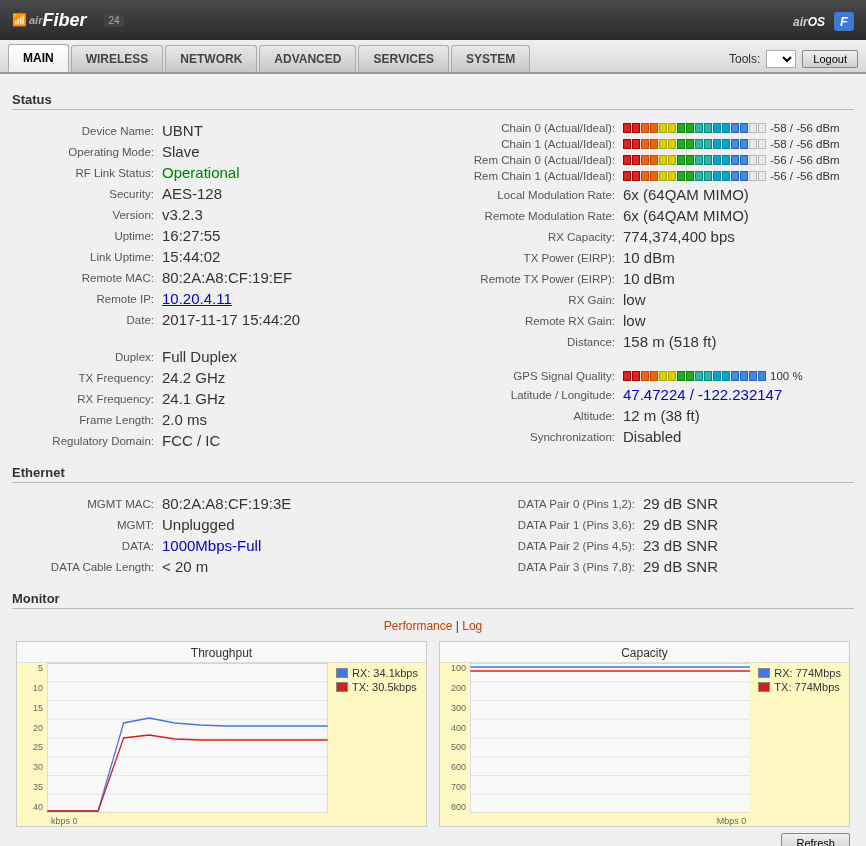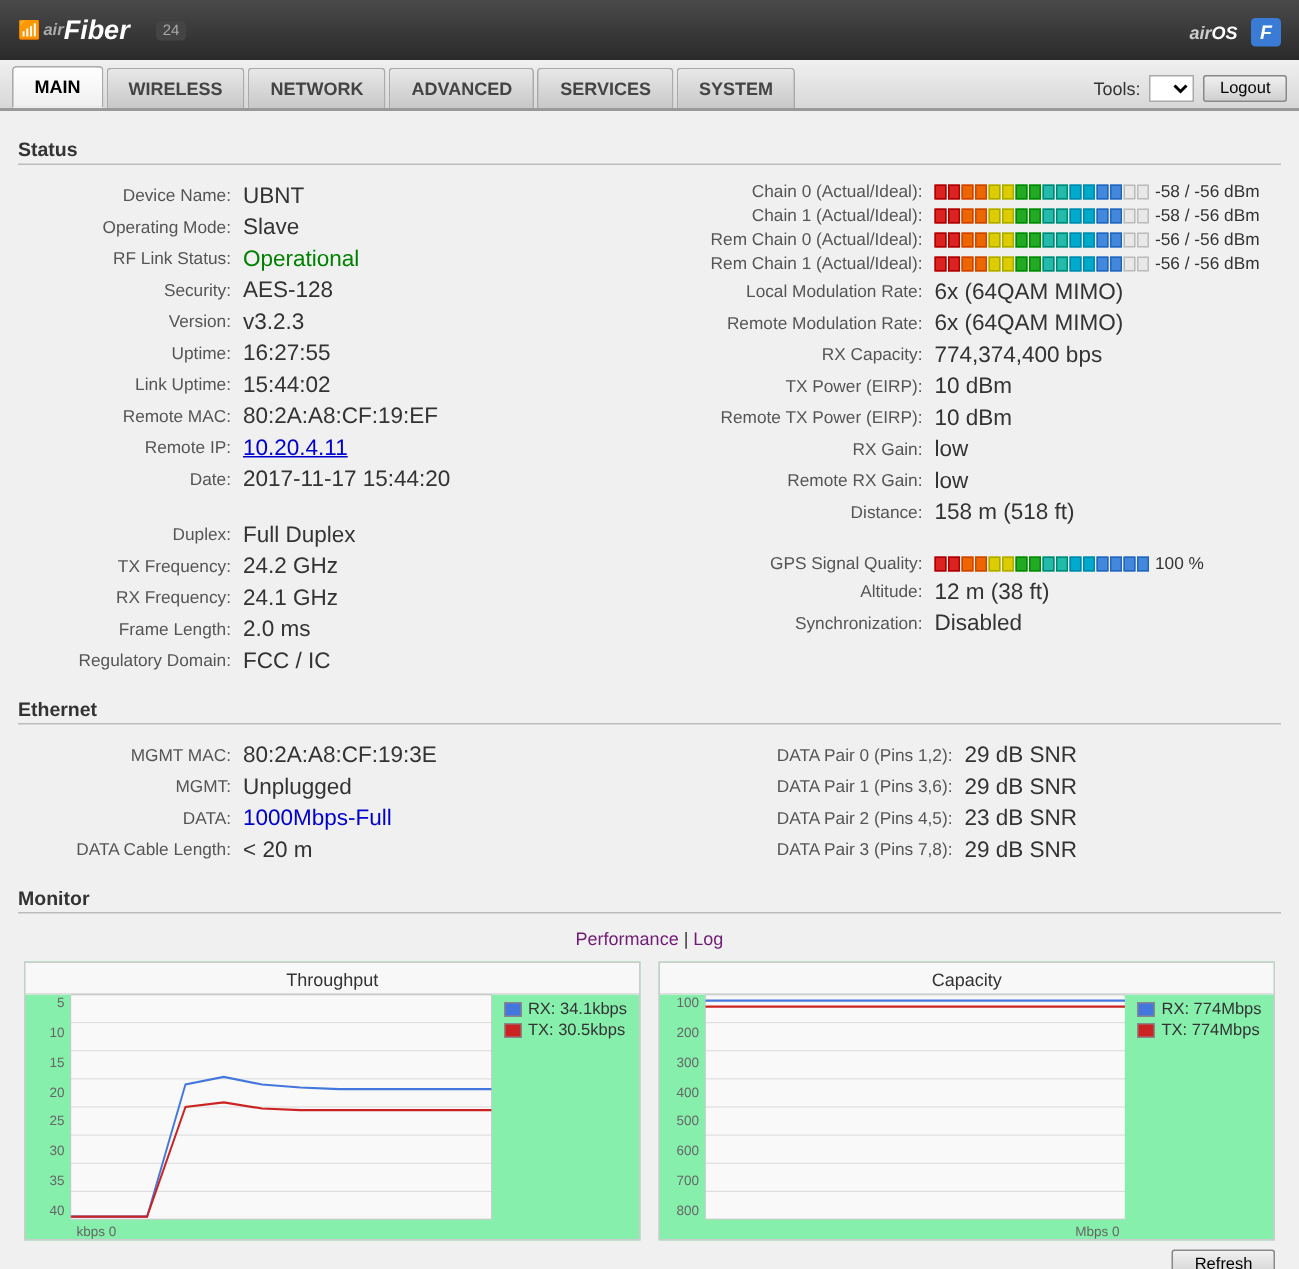--- a/index.html
+++ b/index.html
@@ -148,30 +148,30 @@
       gap: 0 20px;
       padding: 4px 0;
     }
 
     
     .monitor-links {
       text-align: center;
       padding: 4px 0 8px 0;
       font-size: 12px;
     }
-    .monitor-links a { color: #701a75; text-decoration: none; cursor: pointer; }
+    .monitor-links a { color: #c2410c; text-decoration: none; cursor: pointer; }
 
     .charts-grid {
       display: grid;
       grid-template-columns: 1fr 1fr;
       gap: 12px;
       padding: 0 4px;
     }
     .chart-container {
-      background: #86efac;
+      background: #fef9c3;
       border: 1px solid #ccc;
     }
     .chart-title {
       text-align: center;
       font-size: 12px;
       color: #333;
       padding: 4px 0 2px 0;
       background: #f8f8f8;
       border-bottom: 1px solid #ddd;
     }
@@ -501,20 +501,24 @@
             <span class="bar-seg bar-cyan"></span>
             <span class="bar-seg bar-blue"></span>
             <span class="bar-seg bar-blue"></span>
             <span class="bar-seg bar-blue"></span>
             <span class="bar-seg bar-blue"></span>
           </span>
           <span class="signal-text">100 %</span>
         </span>
       </div>
       <div class="info-row">
+          <span class="info-label" style="width:180px;min-width:180px;">Latitude / Longitude:</span>
+          <span class="info-value blue">47.47224 / -122.232147</span>
+        </div>
+      <div class="info-row">
           <span class="info-label" style="width:180px;min-width:180px;">Altitude:</span>
           <span class="info-value">12 m (38 ft)</span>
         </div>
       <div class="info-row">
           <span class="info-label" style="width:180px;min-width:180px;">Synchronization:</span>
           <span class="info-value">Disabled</span>
         </div>
     </div>
   </div>
 

